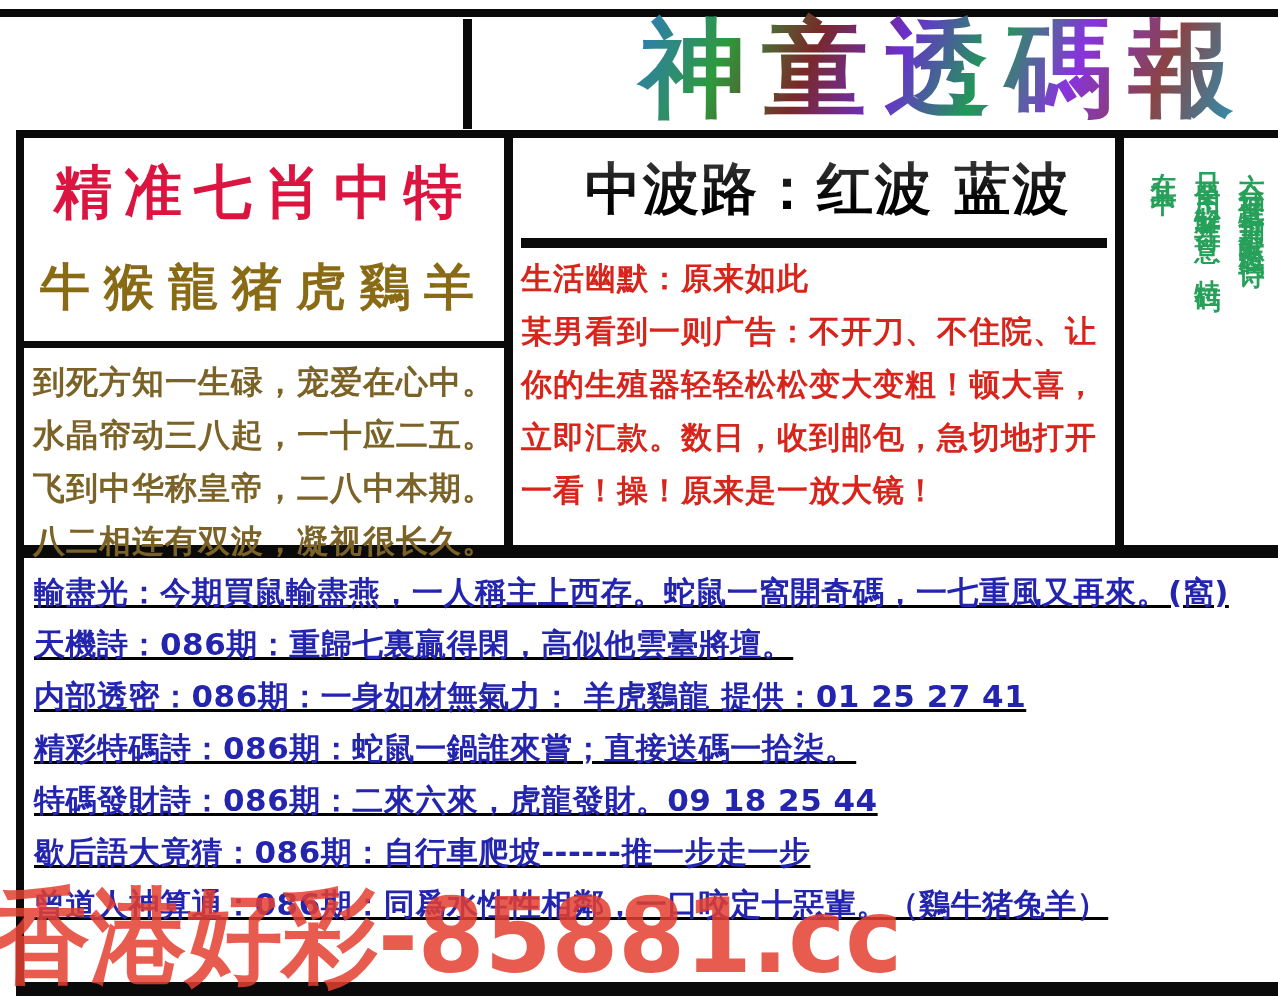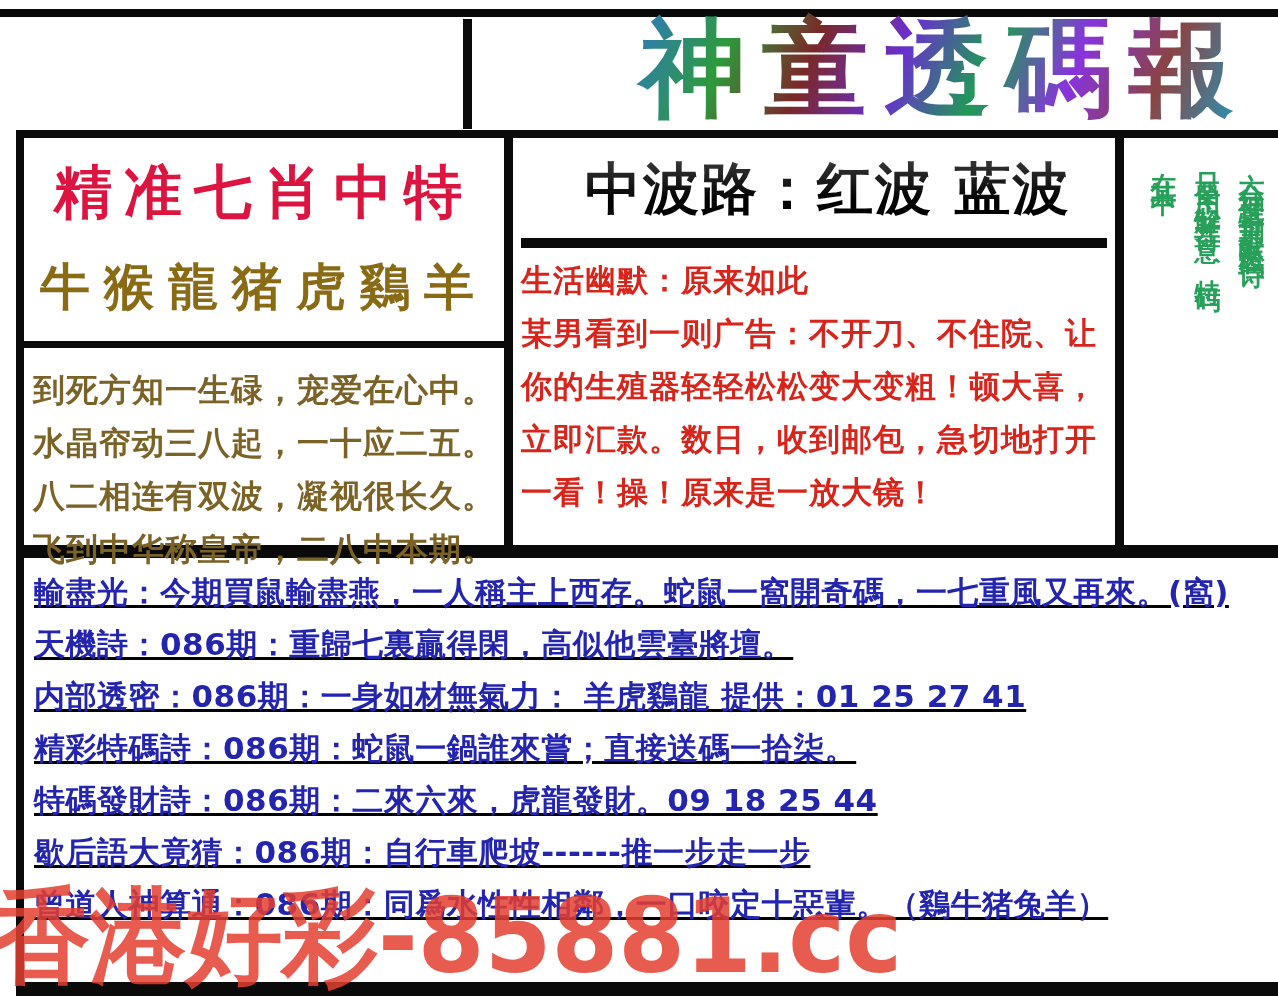--- a/index.html
+++ b/index.html
@@ -36,39 +36,40 @@
   .left-box { width:489px; border-right:9px solid #0a0a0a; padding-top:10px; }
   .left-headline {
     text-align:center; font-size:58px; letter-spacing:12px; color:#dc1440;
     white-space:nowrap; margin-top:6px;
   }
   .left-zodiac {
     text-align:center; font-size:50px; letter-spacing:14px; color:#8a6b15;
     white-space:nowrap; margin-top:22px;
   }
   .left-divider { height:7px; background:#0a0a0a; margin-top:20px; }
-  .left-poem { padding-top:16px; }
+  .left-poem { padding-top:8px; }
   .poem-line {
     text-align:center; font-size:32px; color:#7b6226; line-height:53px;
     white-space:nowrap; letter-spacing:1px;
   }
   
   .middle-box { flex:1; padding:0 8px; overflow:hidden; }
   .mid-header {
     font-size:56px; color:#141414; letter-spacing:2px; white-space:nowrap;
     padding:14px 0 0 6px;
     background:linear-gradient(#555 0%, #000 70%);
     -webkit-background-clip:text; background-clip:text; color:transparent;
   }
   .rot180 { display:inline-block; transform:rotate(180deg); }
   .mid-underline { height:10px; background:#0a0a0a; margin-top:10px; }
   .humor { padding-top:6px; }
   .humor-line {
     color:#d8251c; font-size:31px; line-height:53px; white-space:nowrap;
     letter-spacing:1px;
+    font-family:Liberation Mono, monospace;
   }
   
   .right-box { width:165px; border-left:9px solid #0a0a0a; padding:14px 6px 0 0; }
   .verse-vertical {
     writing-mode:vertical-rl; height:385px; margin-left:auto;
     font-size:26px; color:#27a05a; letter-spacing:9px; line-height:44px;
   }
   .verse-col { white-space:nowrap; }
   
   .h-divider { height:13px; background:#0a0a0a; }
@@ -98,22 +99,22 @@
 
     <div class="columns">
 
       <div class="left-box">
         <div class="left-headline">精准七肖中特</div>
         <div class="left-zodiac">牛猴龍猪虎鷄羊</div>
         <div class="left-divider"></div>
         <div class="left-poem">
           <div class="poem-line">到死方知一生碌，宠爱在心中。</div>
           <div class="poem-line">水晶帘动三八起，一十应二五。</div>
+          <div class="poem-line">飞到中华称皇帝，二八中本期。</div>
           <div class="poem-line">八二相连有双波，凝视很长久。</div>
-          <div class="poem-line">飞到中华称皇帝，二八中本期。</div>
         </div>
       </div>
 
       <div class="middle-box">
         <div class="mid-header"><span class="rot180">必</span><span>中波路：红波 蓝波</span></div>
         <div class="mid-underline"></div>
         <div class="humor">
           <div class="humor-line">生活幽默：原来如此</div>
           <div class="humor-line">某男看到一则广告：不开刀、不住院、让</div>
           <div class="humor-line">你的生殖器轻轻松松变大变粗！顿大喜，</div>

